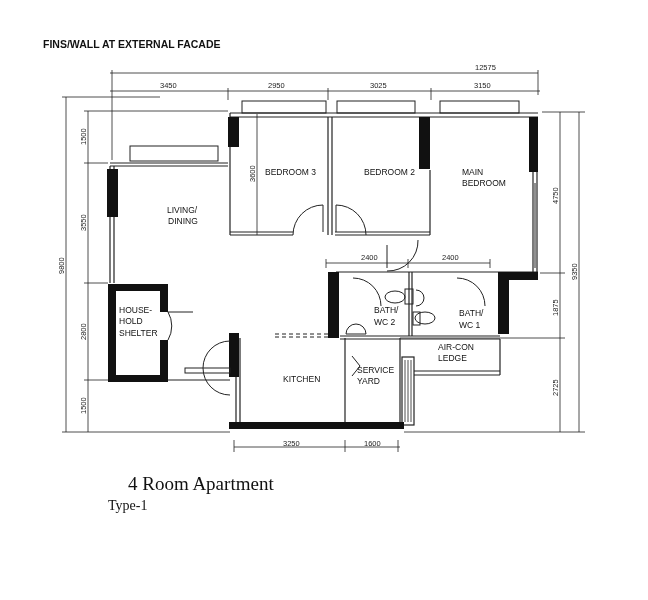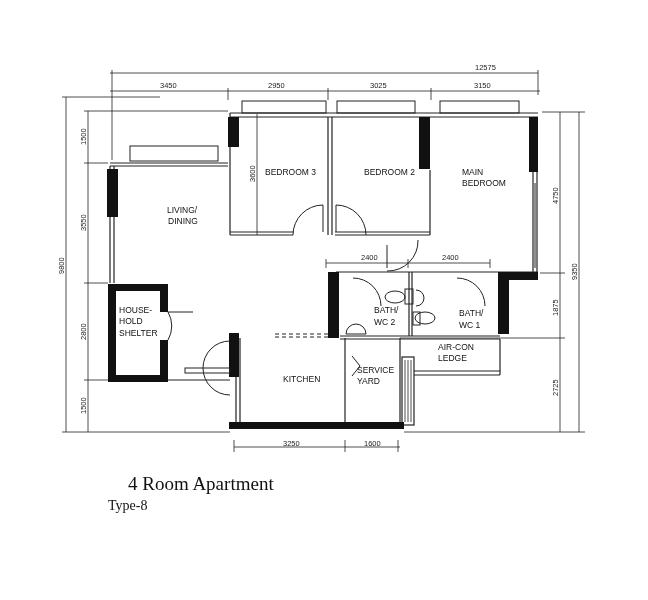--- a/index.html
+++ b/index.html
@@ -8,20 +8,21 @@
   .title { position:absolute; left:108px; top:473px; font-family:"Liberation Serif", serif; font-size:19px; color:#111;margin-left:20px; }
   .subtitle { position:absolute; left:108px; top:498px; font-family:"Liberation Serif", serif; font-size:14px; color:#111; }
   svg { position:absolute; left:0; top:0; }
   .dim { font-family:"Liberation Sans", sans-serif; font-size:7.5px; fill:#222; }
   .room { font-family:"Liberation Sans", sans-serif; font-size:8.5px; fill:#111; }
 </style>
 </head>
 <body>
 
 <div class="note">
+  <div>FINS/WALL AT EXTERNAL FACADE</div>
 </div>
 
 <svg width="648" height="600" viewBox="0 0 648 600">
   <g stroke="#222" stroke-width="0.8" fill="none">
 
     <line x1="110" y1="73" x2="538" y2="73"></line>
     <line x1="112" y1="70" x2="112" y2="160"></line>
     <line x1="538" y1="70" x2="538" y2="95"></line>
 
     <line x1="110" y1="91" x2="540" y2="91"></line>
@@ -186,13 +187,13 @@
   <text class="room" x="459" y="316">BATH/</text>
   <text class="room" x="459" y="328">WC 1</text>
   <text class="room" x="438" y="350">AIR-CON</text>
   <text class="room" x="438" y="361">LEDGE</text>
   <text class="room" x="283" y="382">KITCHEN</text>
   <text class="room" x="357" y="373">SERVICE</text>
   <text class="room" x="357" y="384">YARD</text>
 </svg>
 
 <div class="title">4 Room Apartment</div>
-<div class="subtitle">Type-8</div>
+<div class="subtitle">Type-1</div>
 
 </body></html>

